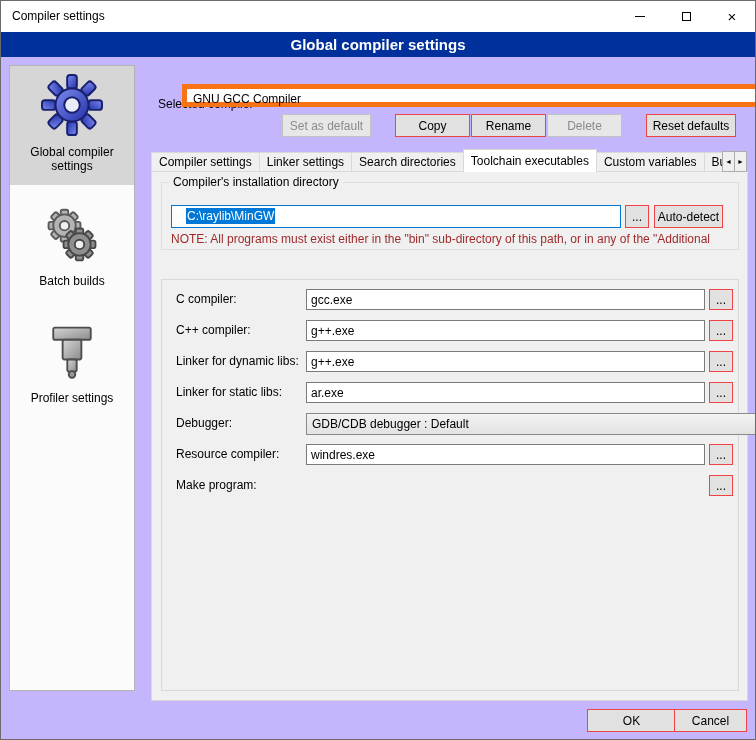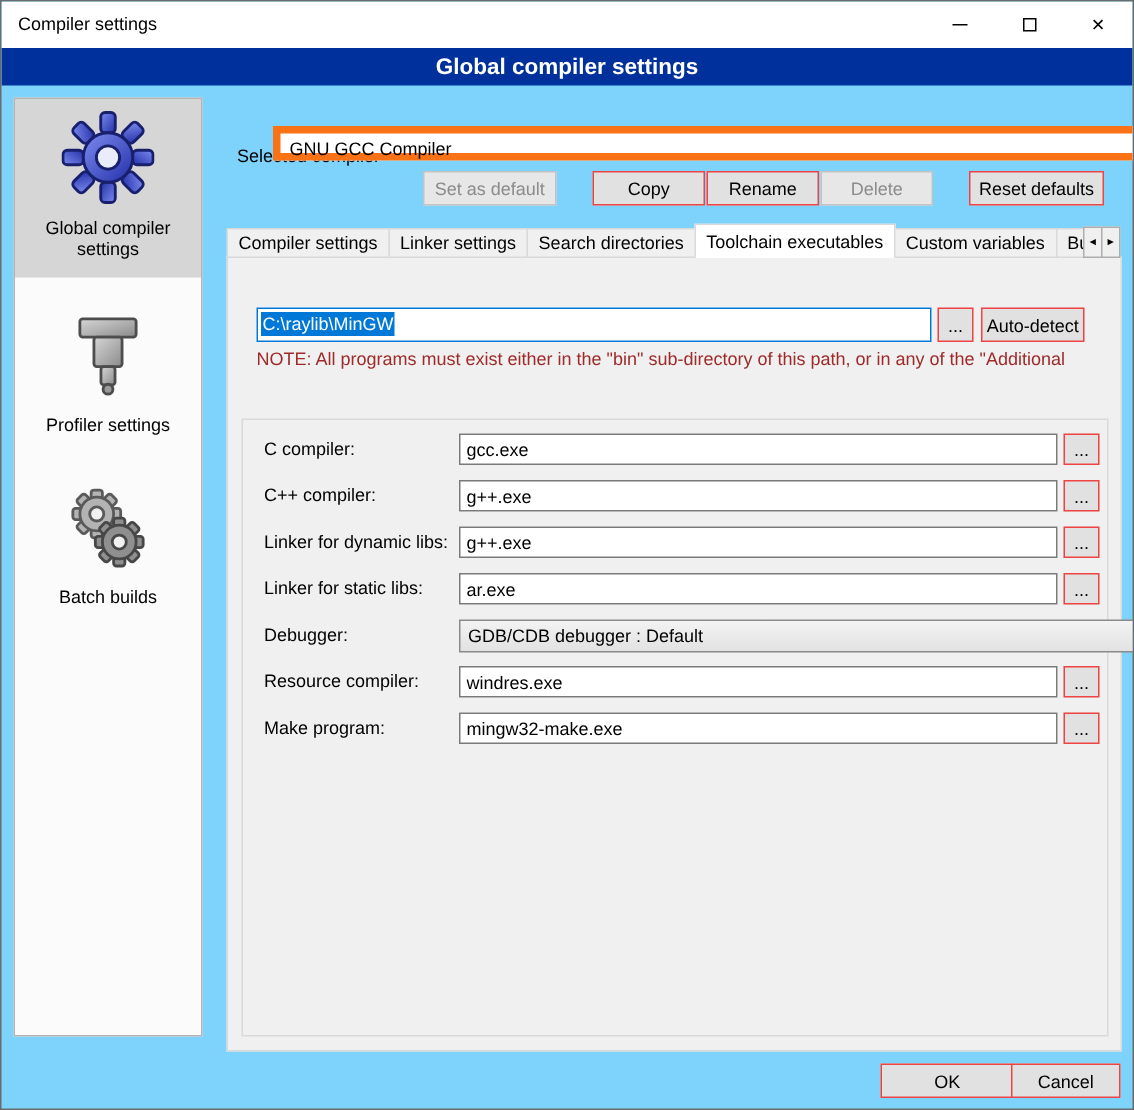--- a/index.html
+++ b/index.html
@@ -1,19 +1,19 @@
 <!DOCTYPE html>
 <html style="--banner: #00309c; --selection: #0078d7; --note: #9e2a2a;"><head>
 <meta charset="utf-8">
 <style>
   * { margin:0; padding:0; box-sizing:border-box; }
   html,body { background:#9a9a9a; }
   body { font-family:"Liberation Sans", sans-serif; font-size:12px; color:#000; }
 
-  .window { position:relative; width:756px; height:740px; background:#7dd3fc;
+  .window { position:relative; width:756px; height:740px; background:#c4b5fd;
             border:1px solid #6b6b6b; overflow:hidden; margin:0 auto; }
 
   
   .titlebar { position:absolute; left:0; top:0; width:100%; height:31px; background:#ffffff; }
   .titlebar .title { position:absolute; left:11px; top:0; line-height:31px; }
   .controls { position:absolute; right:0; top:0; height:31px; display:flex; }
   .tbtn { width:46px; height:31px; display:flex; align-items:center; justify-content:center; cursor:default; }
   .min-glyph { width:10px; height:1px; background:#000; display:block; }
   .max-glyph { width:9px; height:9px; border:1px solid #000; display:block; }
   .close-glyph { font-size:15px; line-height:1; }
@@ -62,21 +62,21 @@
 
   .tabpanel { position:absolute; left:150px; top:170px; width:597px; height:530px;
               border:1px solid #d9d9d9; background:#f0f0f0; z-index:1; }
 
   
   .groupbox { position:absolute; left:160px; top:181px; width:578px; height:68px;
               border:1px solid #dcdcdc; z-index:2; }
   .groupbox-label { position:absolute; left:7px; top:-8px; background:#f0f0f0; padding:0 4px; }
 
   .dir-input { position:absolute; left:170px; top:204px; width:450px; height:23px; z-index:2;
-               background:#fff; border:1px solid var(--selection,#0078d7); line-height:21px; padding-left:2px; }
+               background:#fff; border:1px solid var(--selection,#0078d7); line-height:21px; padding-left:14px; }
   .dir-input .sel { background:var(--selection,#0078d7); color:#fff; padding:1px 1px; }
   .dir-browse { position:absolute; left:624px; top:204px; width:24px; height:23px; z-index:2; }
   .autodetect { position:absolute; left:653px; top:204px; width:69px; height:23px; z-index:2; }
   .note { position:absolute; left:170px; top:231px; width:567px; z-index:2;
           color:var(--note,#9e2a2a); white-space:nowrap; overflow:hidden; }
 
   
   .subtabstrip { position:absolute; left:160px; top:257px; height:22px; display:flex;
                  align-items:flex-end; z-index:3; }
   .subtabstrip .tab.active { height:22px; line-height:21px; }
@@ -139,38 +139,20 @@
           <rect x="27" y="1" width="10" height="14" rx="3" transform="rotate(270 32 32)"></rect>
           <rect x="27" y="1" width="10" height="14" rx="3" transform="rotate(315 32 32)"></rect>
           <circle cx="32" cy="32" r="17"></circle>
         </g>
         <circle cx="32" cy="32" r="8" fill="#e9ecf9" stroke="#18206e" stroke-width="2"></circle>
       </svg>
       <div class="side-label">Global compiler settings</div>
     </div>
 
     <div class="side-item">
-      <svg class="side-icon" width="60" height="62" viewBox="0 0 64 64">
-        <defs>
-          <linearGradient id="ggray1" x1="0" y1="0" x2="1" y2="1">
-            <stop offset="0" stop-color="#d6d6d6"></stop>
-              <stop offset="1" stop-color="#8b8b8b"></stop>
-          </linearGradient>
-        </defs>
-        <g fill="url(#ggray1)" stroke="#4d4d4d" stroke-width="2">
-          <rect x="12" y="7" width="40" height="13" rx="2"></rect>
-          <rect x="22" y="20" width="20" height="21" rx="2"></rect>
-          <rect x="27" y="41" width="10" height="13" rx="2"></rect>
-        </g>
-        <circle cx="32" cy="57" r="3.5" fill="#9a9a9a" stroke="#4d4d4d" stroke-width="2"></circle>
-      </svg>
-      <div class="side-label">Profiler settings</div>
-    </div>
-
-    <div class="side-item">
       <svg class="side-icon" width="60" height="60" viewBox="0 0 64 64">
         <defs>
           <g id="gteeth">
             <rect x="-4" y="-17" width="8" height="10" rx="2"></rect>
             <rect x="-4" y="-17" width="8" height="10" rx="2" transform="rotate(45)"></rect>
             <rect x="-4" y="-17" width="8" height="10" rx="2" transform="rotate(90)"></rect>
             <rect x="-4" y="-17" width="8" height="10" rx="2" transform="rotate(135)"></rect>
             <rect x="-4" y="-17" width="8" height="10" rx="2" transform="rotate(180)"></rect>
             <rect x="-4" y="-17" width="8" height="10" rx="2" transform="rotate(225)"></rect>
             <rect x="-4" y="-17" width="8" height="10" rx="2" transform="rotate(270)"></rect>
@@ -182,20 +164,38 @@
           <use href="#gteeth" transform="translate(24,22)"></use>
         </g>
         <circle cx="24" cy="22" r="5" fill="#f0f0f0" stroke="#5a5a5a" stroke-width="2"></circle>
         <g fill="#8f8f8f" stroke="#474747" stroke-width="2">
           <use href="#gteeth" transform="translate(40,42)"></use>
         </g>
         <circle cx="40" cy="42" r="5" fill="#f0f0f0" stroke="#474747" stroke-width="2"></circle>
       </svg>
       <div class="side-label">Batch builds</div>
     </div>
+
+    <div class="side-item">
+      <svg class="side-icon" width="60" height="62" viewBox="0 0 64 64">
+        <defs>
+          <linearGradient id="ggray1" x1="0" y1="0" x2="1" y2="1">
+            <stop offset="0" stop-color="#d6d6d6"></stop>
+              <stop offset="1" stop-color="#8b8b8b"></stop>
+          </linearGradient>
+        </defs>
+        <g fill="url(#ggray1)" stroke="#4d4d4d" stroke-width="2">
+          <rect x="12" y="7" width="40" height="13" rx="2"></rect>
+          <rect x="22" y="20" width="20" height="21" rx="2"></rect>
+          <rect x="27" y="41" width="10" height="13" rx="2"></rect>
+        </g>
+        <circle cx="32" cy="57" r="3.5" fill="#9a9a9a" stroke="#4d4d4d" stroke-width="2"></circle>
+      </svg>
+      <div class="side-label">Profiler settings</div>
+    </div>
   </div>
 
   <div class="sec-label">Selected compiler</div>
   <div class="combo">
     <span>GNU GCC Compiler</span>
     <span class="chev"></span>
   </div>
 
   <button class="btn act set-default disabled">Set as default</button>
   <button class="btn act copy">Copy</button>
@@ -211,20 +211,23 @@
     <div class="tab">Custom variables</div>
     <div class="tab">Buil</div>
   </div>
   <div class="tabscroll pos">
     <button class="scrollbtn"><span>◄</span></button>
     <button class="scrollbtn"><span>►</span></button>
   </div>
 
   <div class="tabpanel"></div>
 
+  <div class="groupbox">
+    <span class="groupbox-label">Compiler's installation directory</span>
+  </div>
   <div class="dir-input">
     <span class="sel">C:\raylib\MinGW</span>
   </div>
   <button class="btn dir-browse">...</button>
   <button class="btn autodetect">Auto-detect</button>
   <div class="note">NOTE: All programs must exist either in the "bin" sub-directory of this path, or in any of the "Additional</div>
 
   <div class="subpanel"></div>
 
   <div class="frow" style="top:288px">
@@ -254,20 +257,19 @@
       <span class="chev"></span>
     </div>
   </div>
   <div class="frow" style="top:443px">
     <span class="flabel">Resource compiler:</span>
     <input class="finput" value="windres.exe" style="">
     <button class="btn fbrowse">...</button>
   </div>
   <div class="frow" style="top:474px">
     <span class="flabel">Make program:</span>
-    <input class="finput" value="mingw32-make.exe" style="">
     <button class="btn fbrowse">...</button>
   </div>
 
   <button class="btn okbtn">OK</button>
   <button class="btn cancelbtn">Cancel</button>
 
 </div>
 
 </body></html>

